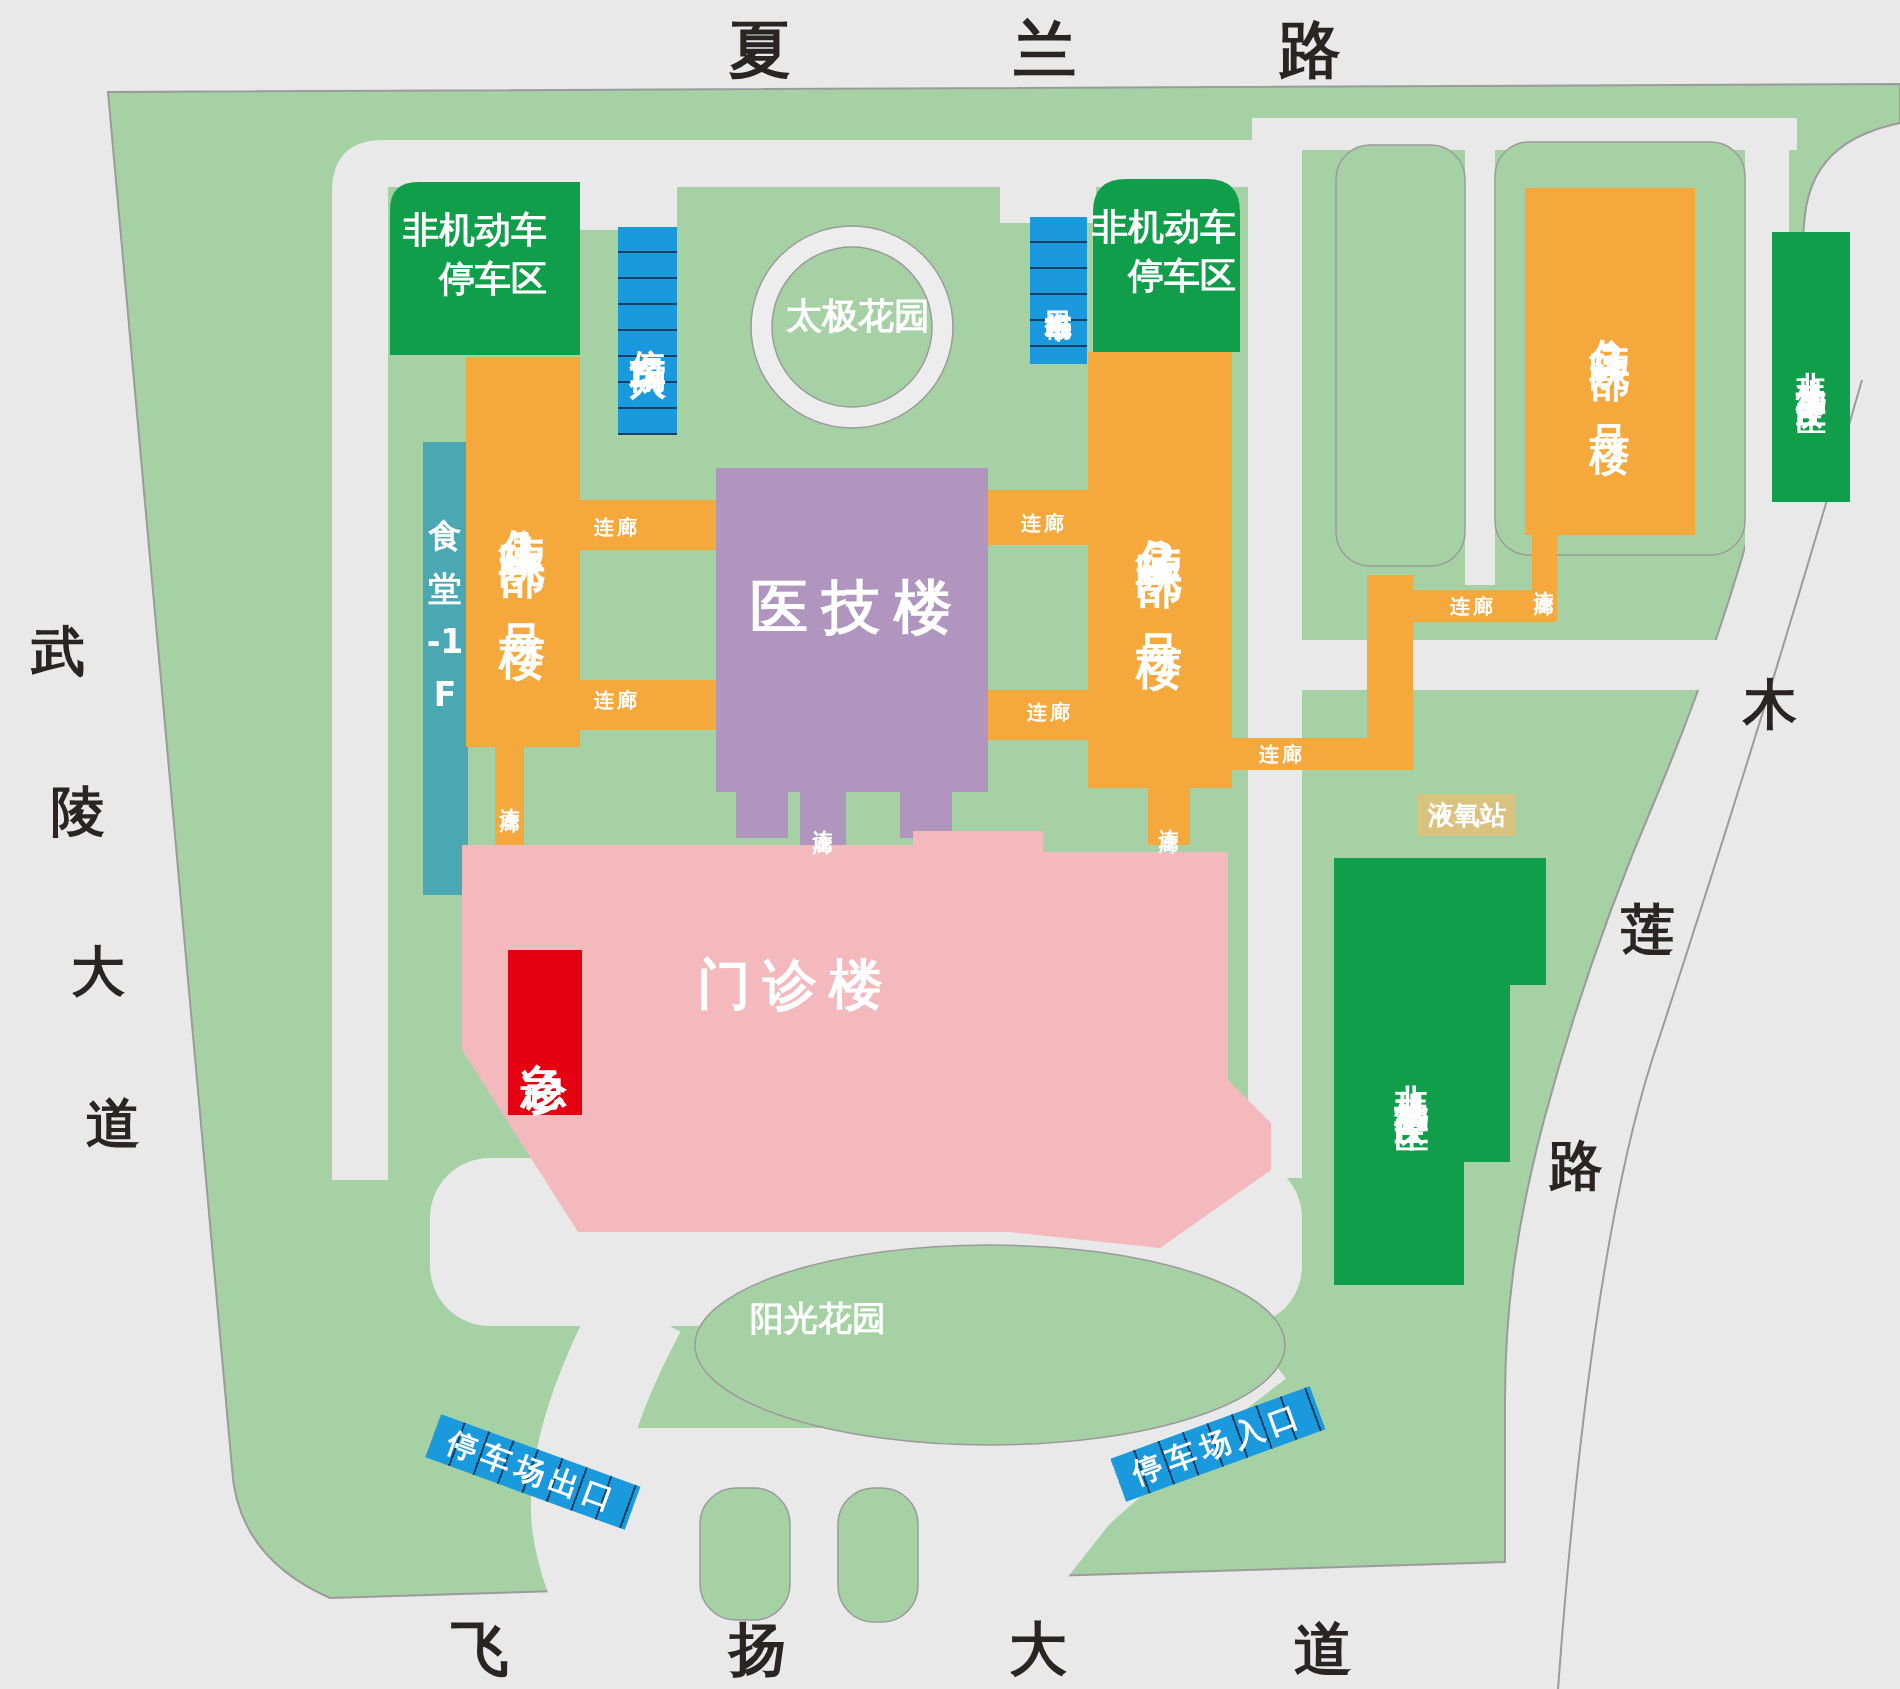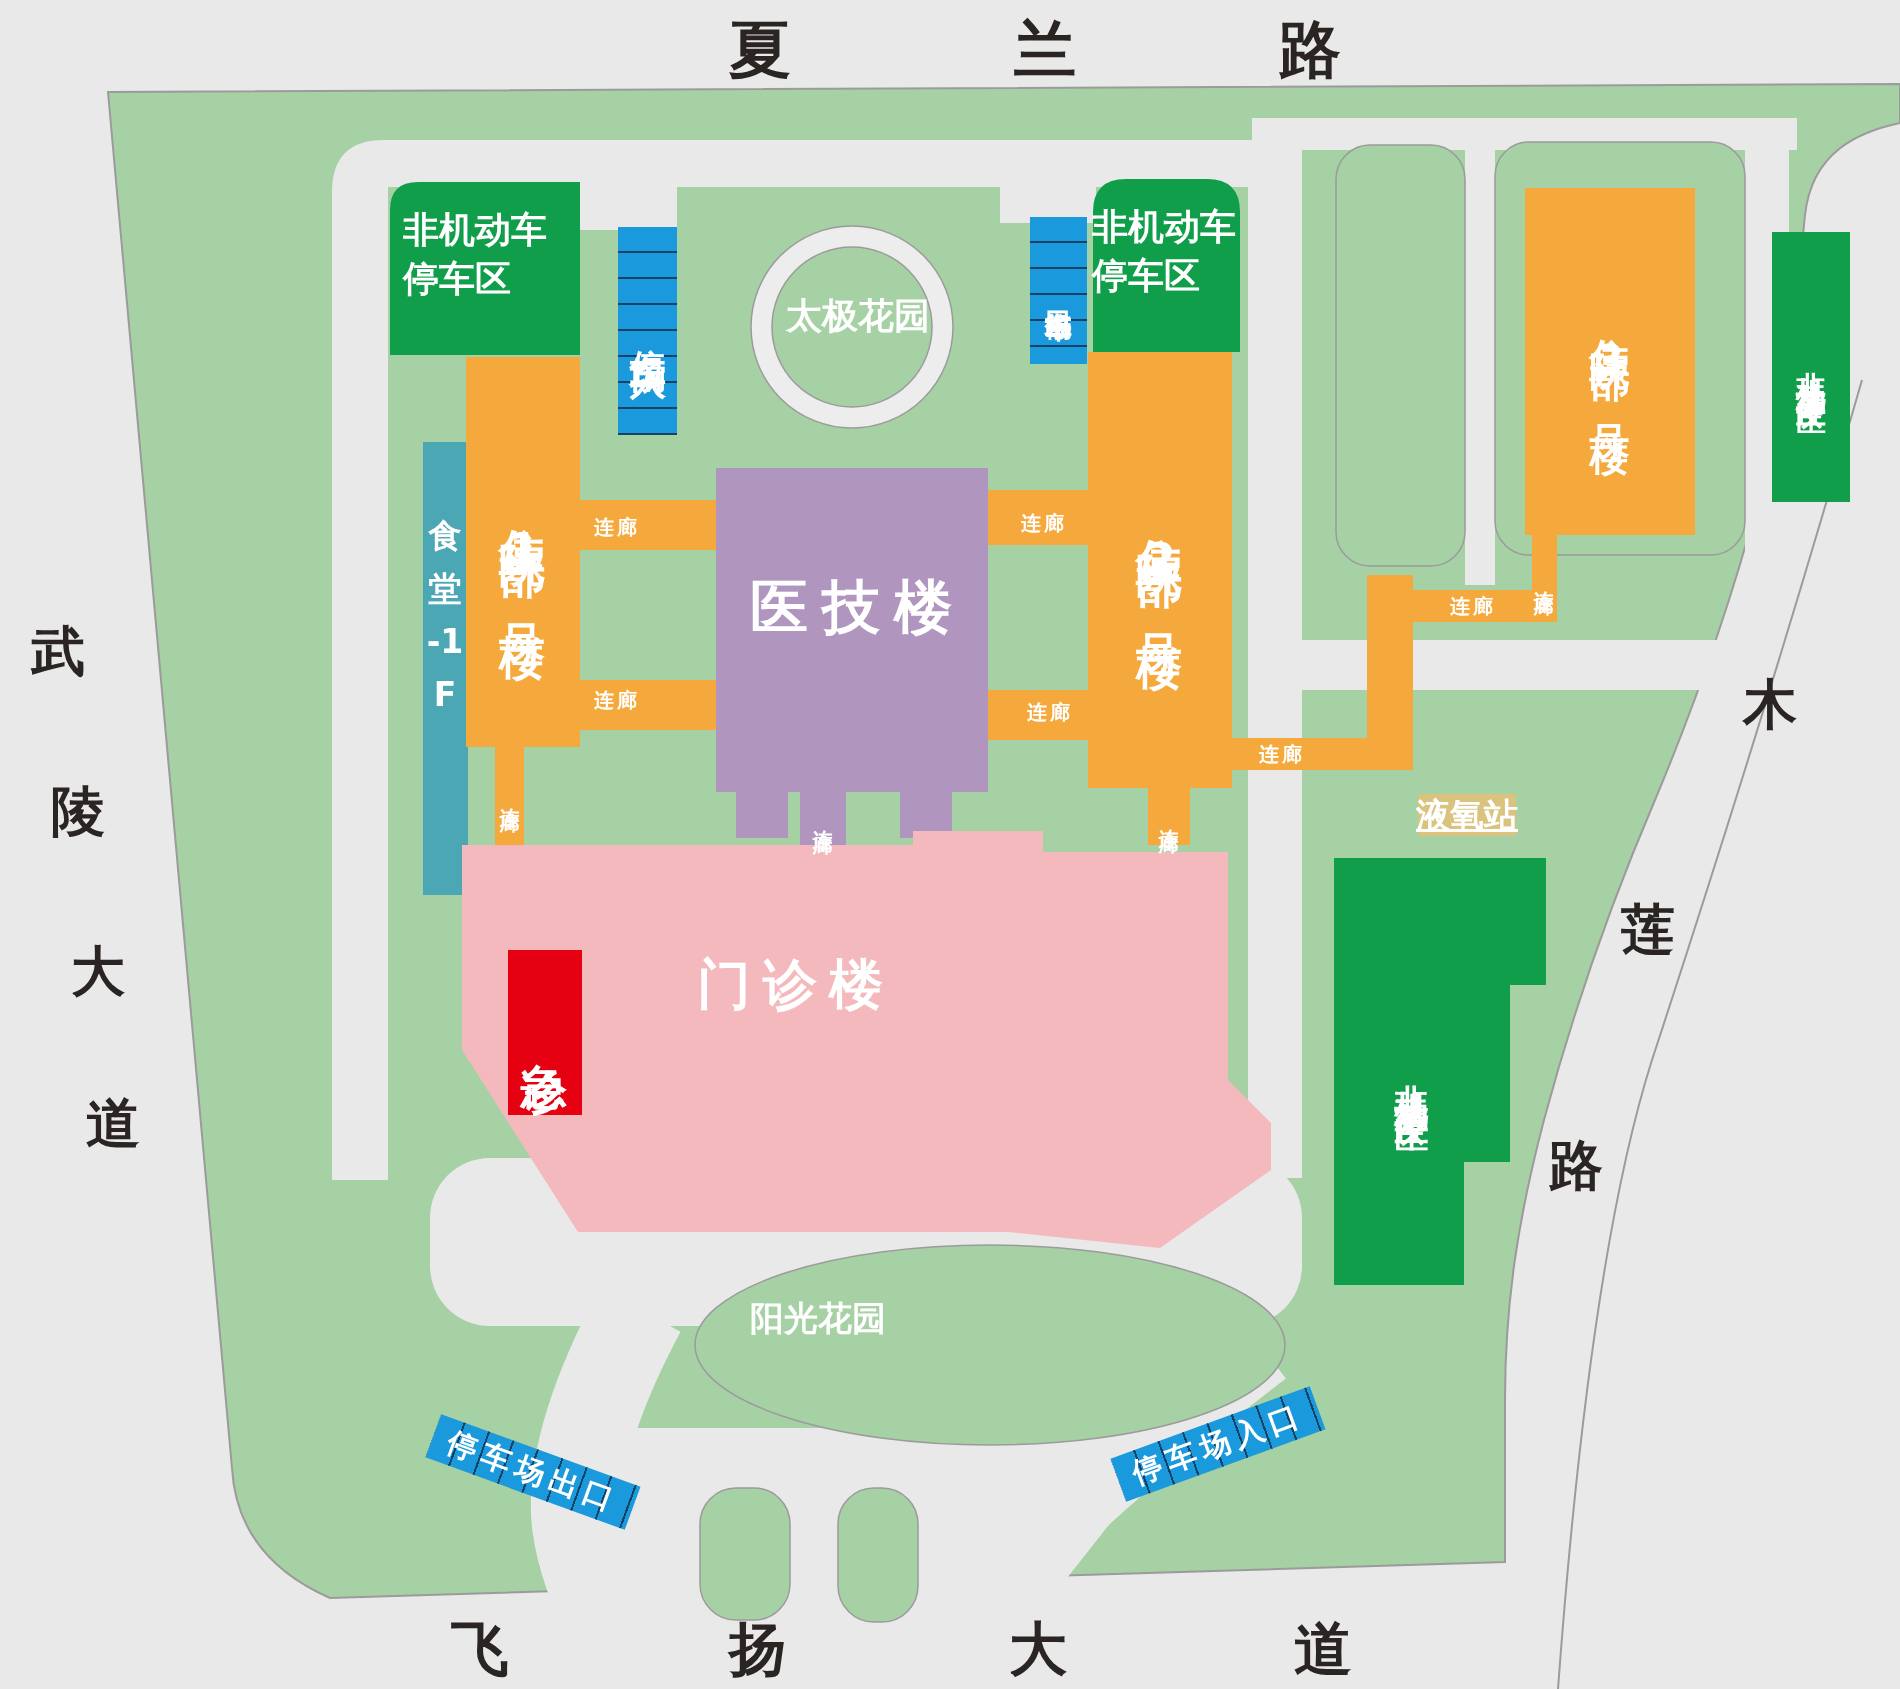--- a/index.html
+++ b/index.html
@@ -12,24 +12,24 @@
   .vert{writing-mode:vertical-rl;text-orientation:upright;white-space:nowrap;}
   .stack{display:flex;flex-direction:column;align-items:center;}
   .bluestrip{position:absolute;background:#1b99dd;color:#fff;font-weight:700;
     display:flex;align-items:center;justify-content:center;}
   .bluestrip.v{background-image:repeating-linear-gradient(to bottom,rgba(20,50,80,0) 0 24px,rgba(20,50,80,.85) 24px 26px);}
   .bluestrip.h{background-image:repeating-linear-gradient(to right,rgba(20,50,80,0) 0 24px,rgba(20,50,80,.85) 24px 26px);}
   .corr{font-size:20px;letter-spacing:3px;}
   .sz62{font-size:62px;} .sz58{font-size:58px;} .sz54{font-size:54px;}
   .sz46{font-size:46px;} .sz40{font-size:40px;}
   .sz36{font-size:36px;} .sz34{font-size:34px;} .sz33{font-size:33px;}
-  .sz30{font-size:30px;} .sz27{font-size:27px;} .sz26{font-size:34px;text-decoration:underline;}
+  .sz30{font-size:30px;} .sz27{font-size:27px;} .sz26{font-size:26px;}
   .ls14{letter-spacing:14px;} .ls12{letter-spacing:12px;} .ls6{letter-spacing:6px;}
   .lsv10{letter-spacing:10px;} .lsv6{letter-spacing:6px;} .lsv4{letter-spacing:4px;}
-  .twolines{line-height:1.35;text-align:left;}
+  .twolines{line-height:1.35;text-align:right;}
 </style>
 </head>
 <body>
 
 <div id="stage">
 
   <svg id="base" width="1900" height="1689" viewBox="0 0 1900 1689">
 
     <path d="M108,92 L1900,84 L1900,123 C1858,132 1812,152 1805,215 C1796,310 1784,390 1764,475
          C1742,570 1700,693 1655,800 C1610,905 1573,1012 1544,1120 C1519,1215 1505,1300 1505,1400

